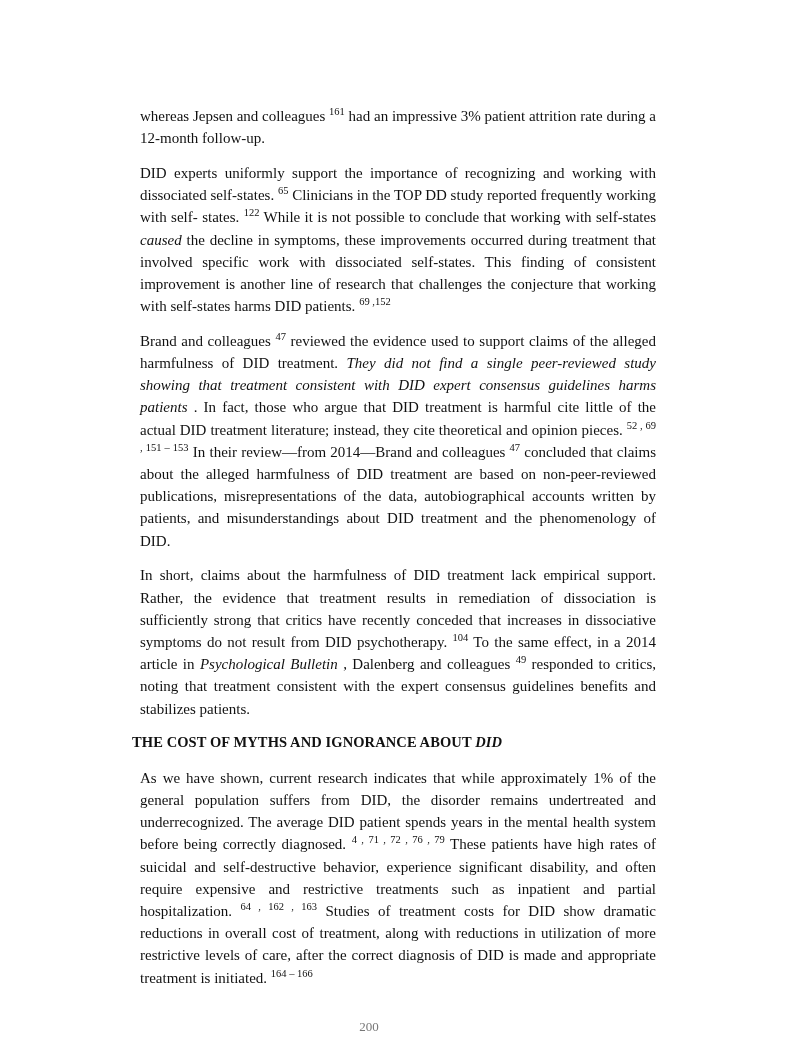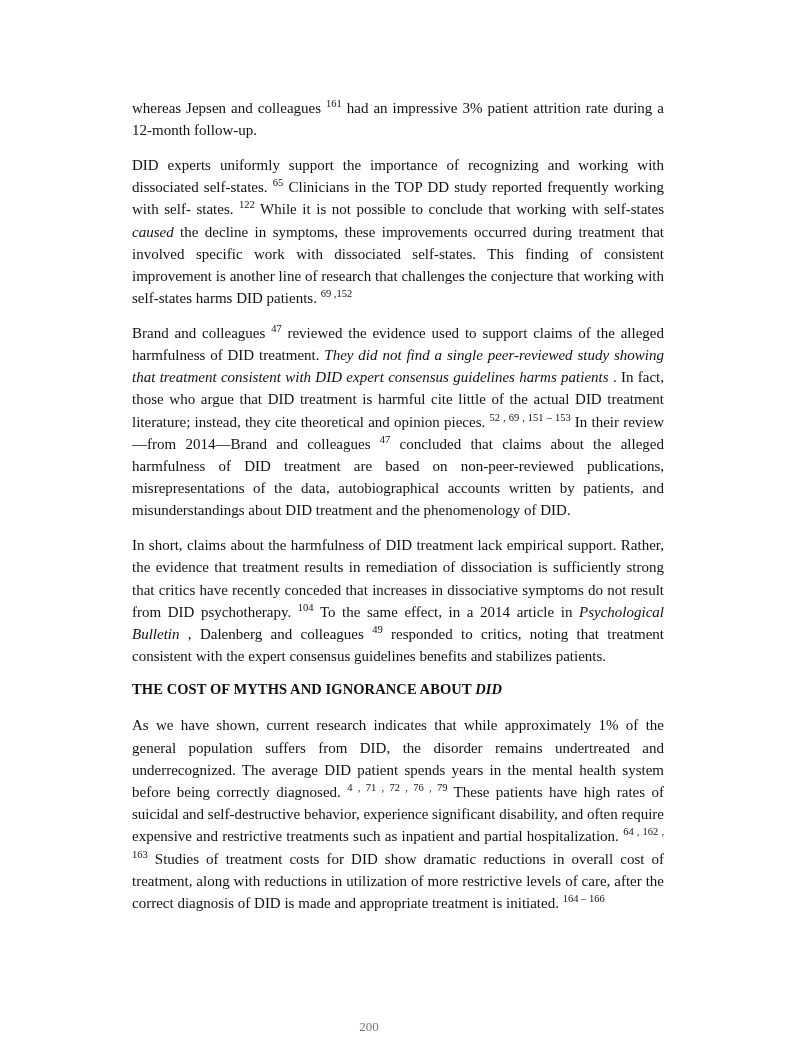--- a/index.html
+++ b/index.html
@@ -5,21 +5,21 @@
   html, body { margin: 0; padding: 0; background: #ffffff; }
   body {
     width: 795px; height: 1063px; position: relative; overflow: hidden;
     font-family: "Liberation Serif", "DejaVu Serif", serif;
     color: #111111;
   }
   .page {
     position: absolute; left: 132px; top: 97px; width: 532px;
   }
   .para {
-    font-size: 15px; line-height: 22.2px; text-align: justify; margin: 0;
+    font-size: 15px; line-height: 22.2px; text-align: justify; margin: 8px;
     hyphens: none;
   }
   .para sup { font-size: 10.5px; line-height: 0; vertical-align: 6px; }
   .gap { margin-top: 12.5px; }
   .heading {
     font-size: 14.5px; font-weight: bold; margin: 14px 0 16px 0; letter-spacing: 0.1px;
   }
   .heading em { }
   .pagenum {
     position: absolute; left: 0; width: 738px; top: 1019px; text-align: center;

